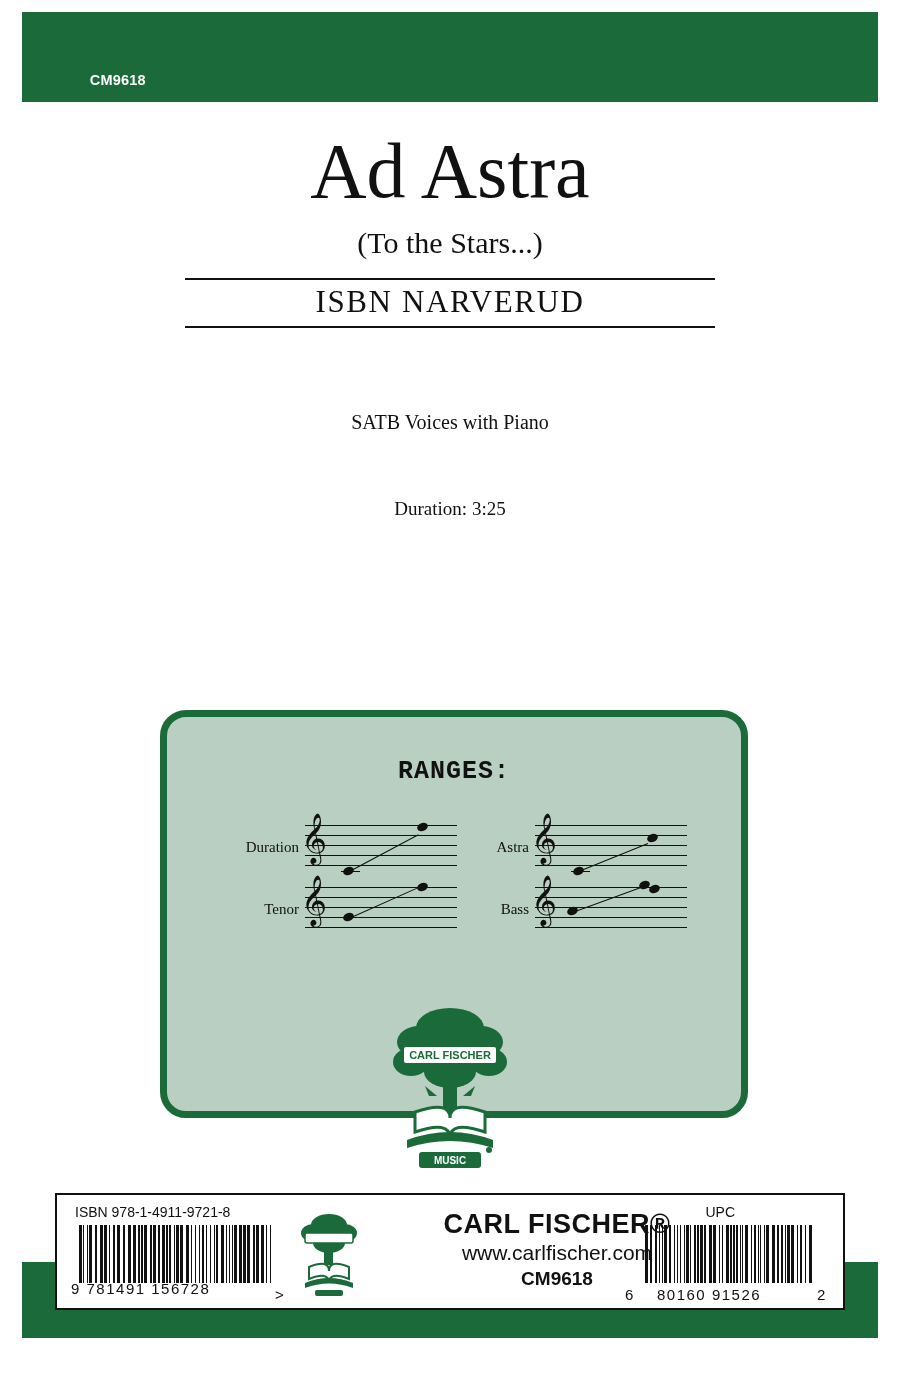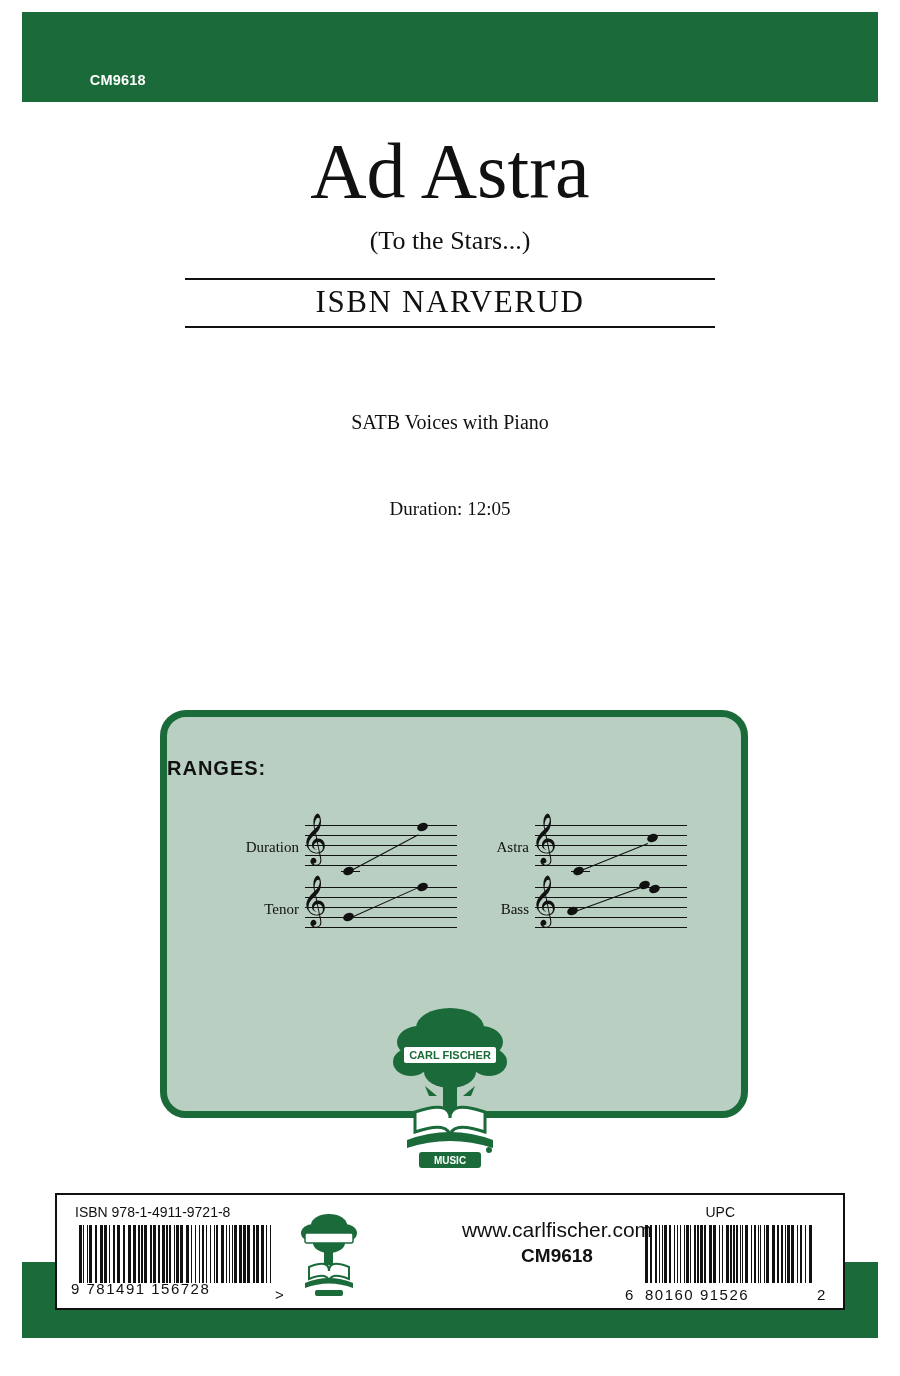--- a/index.html
+++ b/index.html
@@ -58,21 +58,21 @@
     font-size: 78px;
     line-height: 86px;
     color: #111111;
   }
   .subtitle {
     position: absolute;
     left: 0;
     top: 226px;
     width: 900px;
     text-align: center;
-    font-size: 26px;
+    font-size: 30px;
     color: #111111;
   }
 
   .composer-wrap {
     position: absolute;
     left: 0;
     top: 278px;
     width: 900px;
     text-align: center;
   }
@@ -119,23 +119,24 @@
     background: #b9cfc2;
     border: 7px solid #1b6b3a;
     border-radius: 26px;
     box-sizing: border-box;
   }
   .ranges-title {
     position: absolute;
     left: 0;
     top: 40px;
     width: 100%;
-    font-family: Liberation Sans, sans-serif;
+    text-align: center;
+    font-family: Liberation Mono, monospace;
     font-weight: bold;
-    font-size: 20px;
+    font-size: 25px;
     letter-spacing: 1px;
     color: #111111;
   }
 
   .staff-grid {
     position: absolute;
     left: 70px;
     top: 100px;
     width: 460px;
     height: 120px;
@@ -273,21 +274,21 @@
     font-family: "Liberation Sans", sans-serif;
     font-weight: bold;
     font-size: 27px;
     letter-spacing: .5px;
     color: #111111;
   }
   .publisher-url {
     font-family: "Liberation Sans", sans-serif;
     font-size: 21px;
     color: #111111;
-    margin-top: 9px;
+    margin-top: 1px;
   }
   .publisher-catno {
     font-family: "Liberation Sans", sans-serif;
     font-weight: bold;
     font-size: 19px;
     color: #111111;
     margin-top: 3px;
   }
   .mini-logo {
     position: absolute;
@@ -317,21 +318,21 @@
   <div class="title">Ad Astra</div>
   <div class="subtitle">(To the Stars...)</div>
 
   <div class="composer-wrap">
     <div class="rule"></div>
     <div class="composer">ISBN NARVERUD</div>
     <div class="rule"></div>
   </div>
 
   <div class="voicing">SATB Voices with Piano</div>
-  <div class="duration">Duration: 12:05</div>
+  <div class="duration">Duration: 3:25</div>
 
   <div class="ranges-panel">
     <div class="ranges-title">RANGES:</div>
 
     <div class="staff-grid">
 
       <div class="staff-cell" style="left:0px; top:0px;">
         <div class="voice-label">Duration</div>
         <div class="staff">
           <div class="line" style="top:0px;"></div>
@@ -497,20 +498,21 @@
           <rect x="27" y="34" width="9" height="22"></rect>
           <rect x="8" y="24" width="48" height="10" rx="2" fill="#ffffff" stroke="#1b6b3a" stroke-width="1.5"></rect>
           <path d="M12 58 q20 -8 20 4 q0 -12 20 -4 l0 12 q-20 -8 -20 4 q0 -12 -20 -4 Z" fill="#ffffff" stroke="#1b6b3a" stroke-width="2"></path>
           <path d="M8 74 q24 -10 48 0 l0 5 q-24 -9 -48 0 Z"></path>
           <rect x="18" y="81" width="28" height="6" rx="2"></rect>
         </g>
       </svg>
     </div>
 
     <div class="publisher-block">
+      <div class="publisher-name">CARL FISCHER®</div>
       <div class="publisher-url">www.carlfischer.com</div>
       <div class="publisher-catno">CM9618</div>
     </div>
 
     <div class="barcode" id="upc-bars" style="left:588px; top:30px; width:170px;">
         <div class="b" style="left: 0px; width: 3px;"></div>
         <div class="b" style="left: 5px; width: 2px;"></div>
         <div class="b" style="left: 10px; width: 2px;"></div>
         <div class="b" style="left: 14px; width: 1px;"></div>
         <div class="b" style="left: 17px; width: 1px;"></div>
@@ -548,17 +550,17 @@
         <div class="b" style="left: 136px; width: 2px;"></div>
         <div class="b" style="left: 140px; width: 1px;"></div>
         <div class="b" style="left: 142px; width: 3px;"></div>
         <div class="b" style="left: 146px; width: 3px;"></div>
         <div class="b" style="left: 152px; width: 1px;"></div>
         <div class="b" style="left: 155px; width: 2px;"></div>
         <div class="b" style="left: 160px; width: 1px;"></div>
         <div class="b" style="left: 164px; width: 3px;"></div>
       </div>
     <div class="barcode-digits" style="left:568px; top:91px;">6</div>
-    <div class="barcode-digits" style="left:588px; top:91px;">80160 91526</div>
+    <div class="barcode-digits" style="left:600px; top:91px;">80160 91526</div>
     <div class="barcode-digits" style="left:760px; top:91px;">2</div>
   </div>
 
 </div>
 
 </body></html>

